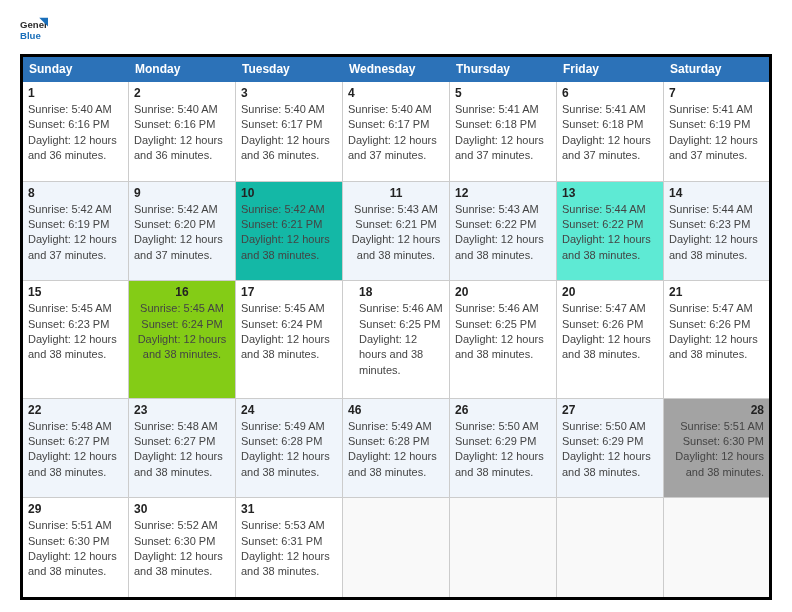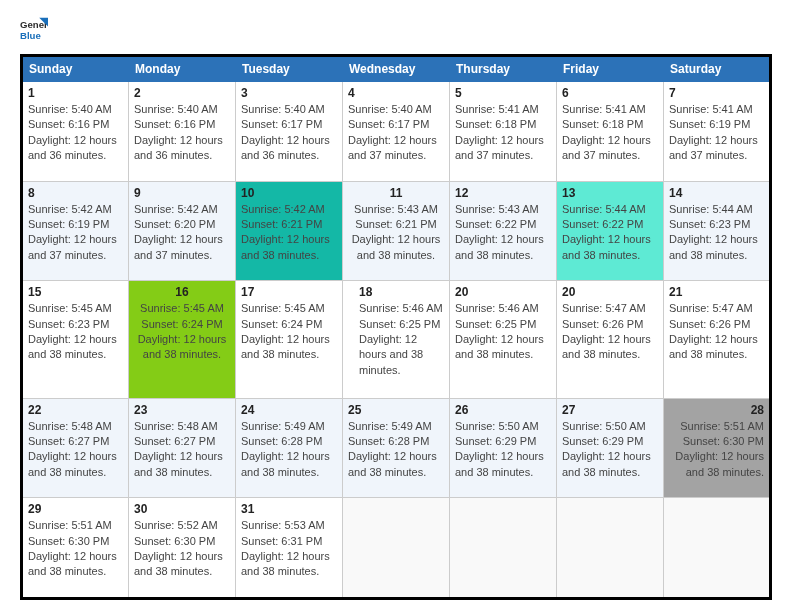--- a/index.html
+++ b/index.html
@@ -146,21 +146,21 @@
           <td style="background: rgb(255, 255, 255);"><span class="day-num">17</span><span class="day-info">Sunrise: 5:45 AM<br>Sunset: 6:24 PM<br>Daylight: 12 hours and 38 minutes.</span></td>
           <td style="background: rgb(255, 255, 255); padding-left: 16px;"><span class="day-num">18</span><span class="day-info">Sunrise: 5:46 AM<br>Sunset: 6:25 PM<br>Daylight: 12 hours and 38 minutes.</span></td>
           <td style="background: rgb(255, 255, 255);"><span class="day-num">20</span><span class="day-info">Sunrise: 5:46 AM<br>Sunset: 6:25 PM<br>Daylight: 12 hours and 38 minutes.</span></td>
           <td style="background: rgb(255, 255, 255);"><span class="day-num">20</span><span class="day-info">Sunrise: 5:47 AM<br>Sunset: 6:26 PM<br>Daylight: 12 hours and 38 minutes.</span></td>
           <td style="background: rgb(255, 255, 255);"><span class="day-num">21</span><span class="day-info">Sunrise: 5:47 AM<br>Sunset: 6:26 PM<br>Daylight: 12 hours and 38 minutes.</span></td>
         </tr>
         <tr>
           <td style="background: rgb(240, 245, 251);"><span class="day-num">22</span><span class="day-info">Sunrise: 5:48 AM<br>Sunset: 6:27 PM<br>Daylight: 12 hours and 38 minutes.</span></td>
           <td style="background: rgb(240, 245, 251);"><span class="day-num">23</span><span class="day-info">Sunrise: 5:48 AM<br>Sunset: 6:27 PM<br>Daylight: 12 hours and 38 minutes.</span></td>
           <td style="background: rgb(240, 245, 251);"><span class="day-num">24</span><span class="day-info">Sunrise: 5:49 AM<br>Sunset: 6:28 PM<br>Daylight: 12 hours and 38 minutes.</span></td>
-          <td style="background: rgb(240, 245, 251);"><span class="day-num">25</span><span class="day-info">Sunrise: 5:49 AM<br>Sunset: 6:28 PM<br>Daylight: 12 hours and 38 minutes.</span></td>
+          <td style="background: rgb(240, 245, 251);"><span class="day-num">46</span><span class="day-info">Sunrise: 5:49 AM<br>Sunset: 6:28 PM<br>Daylight: 12 hours and 38 minutes.</span></td>
           <td style="background: rgb(240, 245, 251);"><span class="day-num">26</span><span class="day-info">Sunrise: 5:50 AM<br>Sunset: 6:29 PM<br>Daylight: 12 hours and 38 minutes.</span></td>
           <td style="background: rgb(240, 245, 251);"><span class="day-num">27</span><span class="day-info">Sunrise: 5:50 AM<br>Sunset: 6:29 PM<br>Daylight: 12 hours and 38 minutes.</span></td>
           <td style="background: #a3a3a3; text-align: right;"><span class="day-num">28</span><span class="day-info">Sunrise: 5:51 AM<br>Sunset: 6:30 PM<br>Daylight: 12 hours and 38 minutes.</span></td>
         </tr>
         <tr>
           <td style="background: rgb(255, 255, 255);"><span class="day-num">29</span><span class="day-info">Sunrise: 5:51 AM<br>Sunset: 6:30 PM<br>Daylight: 12 hours and 38 minutes.</span></td>
           <td style="background: rgb(255, 255, 255);"><span class="day-num">30</span><span class="day-info">Sunrise: 5:52 AM<br>Sunset: 6:30 PM<br>Daylight: 12 hours and 38 minutes.</span></td>
           <td style="background: rgb(255, 255, 255);"><span class="day-num">31</span><span class="day-info">Sunrise: 5:53 AM<br>Sunset: 6:31 PM<br>Daylight: 12 hours and 38 minutes.</span></td>
           <td class="empty-cell"></td>
           <td class="empty-cell"></td>

